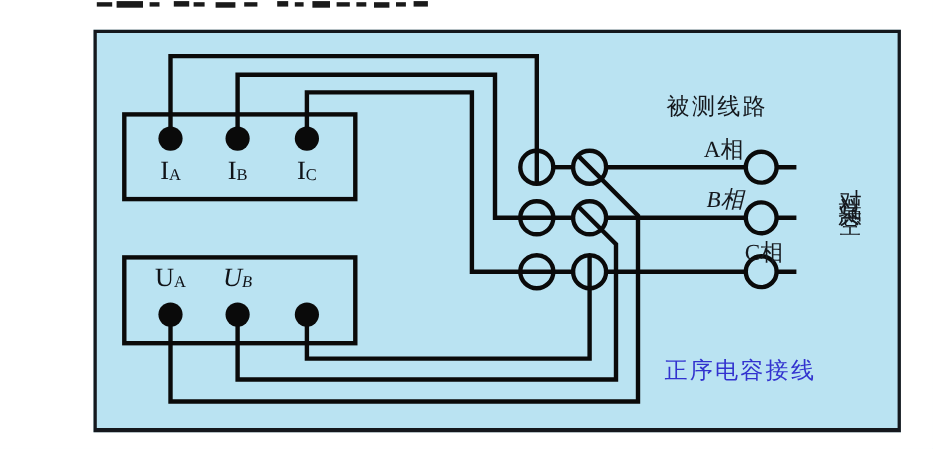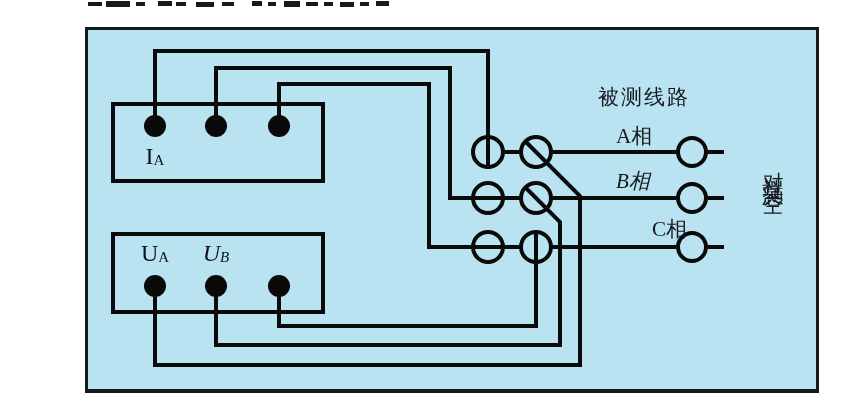--- a/index.html
+++ b/index.html
@@ -20,21 +20,21 @@
   .dot{fill:#0a0a0a;stroke:none;}
   .box{stroke:#0a0a0a;stroke-width:4;fill:none;}
   
   .tlabel{
     position:absolute;width:56px;text-align:center;color:#101318;
     font-size:24px;line-height:24px;white-space:nowrap;
   }
   .tlabel .sub{font-size:15px;vertical-align:-1px;letter-spacing:0;}
   
   .cn{position:absolute;color:#15181d;font-size:21px;line-height:22px;white-space:nowrap;}
-  .cn.center{text-align:left;}
+  .cn.center{text-align:right;}
   .vert{
     position:absolute;color:#15181d;font-size:21px;line-height:24px;
     writing-mode:vertical-rl;letter-spacing:7px;white-space:nowrap;
   }
   .caption-blue{
     position:absolute;font-size:21px;letter-spacing:2px;white-space:nowrap;
   }
 </style>
 </head>
 <body>
@@ -96,25 +96,28 @@
 
     <circle class="dot" cx="155" cy="126" r="11"></circle>
     <circle class="dot" cx="216" cy="126" r="11"></circle>
     <circle class="dot" cx="279" cy="126" r="11"></circle>
     <circle class="dot" cx="155" cy="286" r="11"></circle>
     <circle class="dot" cx="216" cy="286" r="11"></circle>
     <circle class="dot" cx="279" cy="286" r="11"></circle>
   </svg>
 
   <div class="tlabel" style="left:127px;top:144px;text-align:center;"><span class="base">I</span><span class="sub">A</span></div>
+  <div class="tlabel" style="left:188px;top:144px;"><span class="base">I</span><span class="sub">B</span></div>
+  <div class="tlabel" style="left:251px;top:144px;"><span class="base">I</span><span class="sub">C</span></div>
 
   <div class="tlabel" style="left:127px;top:241px;"><span class="base">U</span><span class="sub">A</span></div>
   <div class="tlabel" style="left:188px;top:241px;font-style:italic;"><span class="base">U</span><span class="sub">B</span></div>
 
   <div class="cn center" style="left:598px;top:86px;width:100px;letter-spacing:2px;">被测线路</div>
   <div class="cn center" style="left:616px;top:125px;width:60px;">A相</div>
   <div class="cn center" style="left:616px;top:170px;width:60px;font-style:italic;">B相</div>
   <div class="cn center" style="left:652px;top:218px;width:60px;">C相</div>
 
   <div class="vert" style="left:761px;top:155px;height:110px;">对端悬空</div>
 
+  <div class="caption-blue" style="left:604px;top:323px;color:#3232cf;">正序电容接线</div>
 
 </div>
 
 </body></html>

